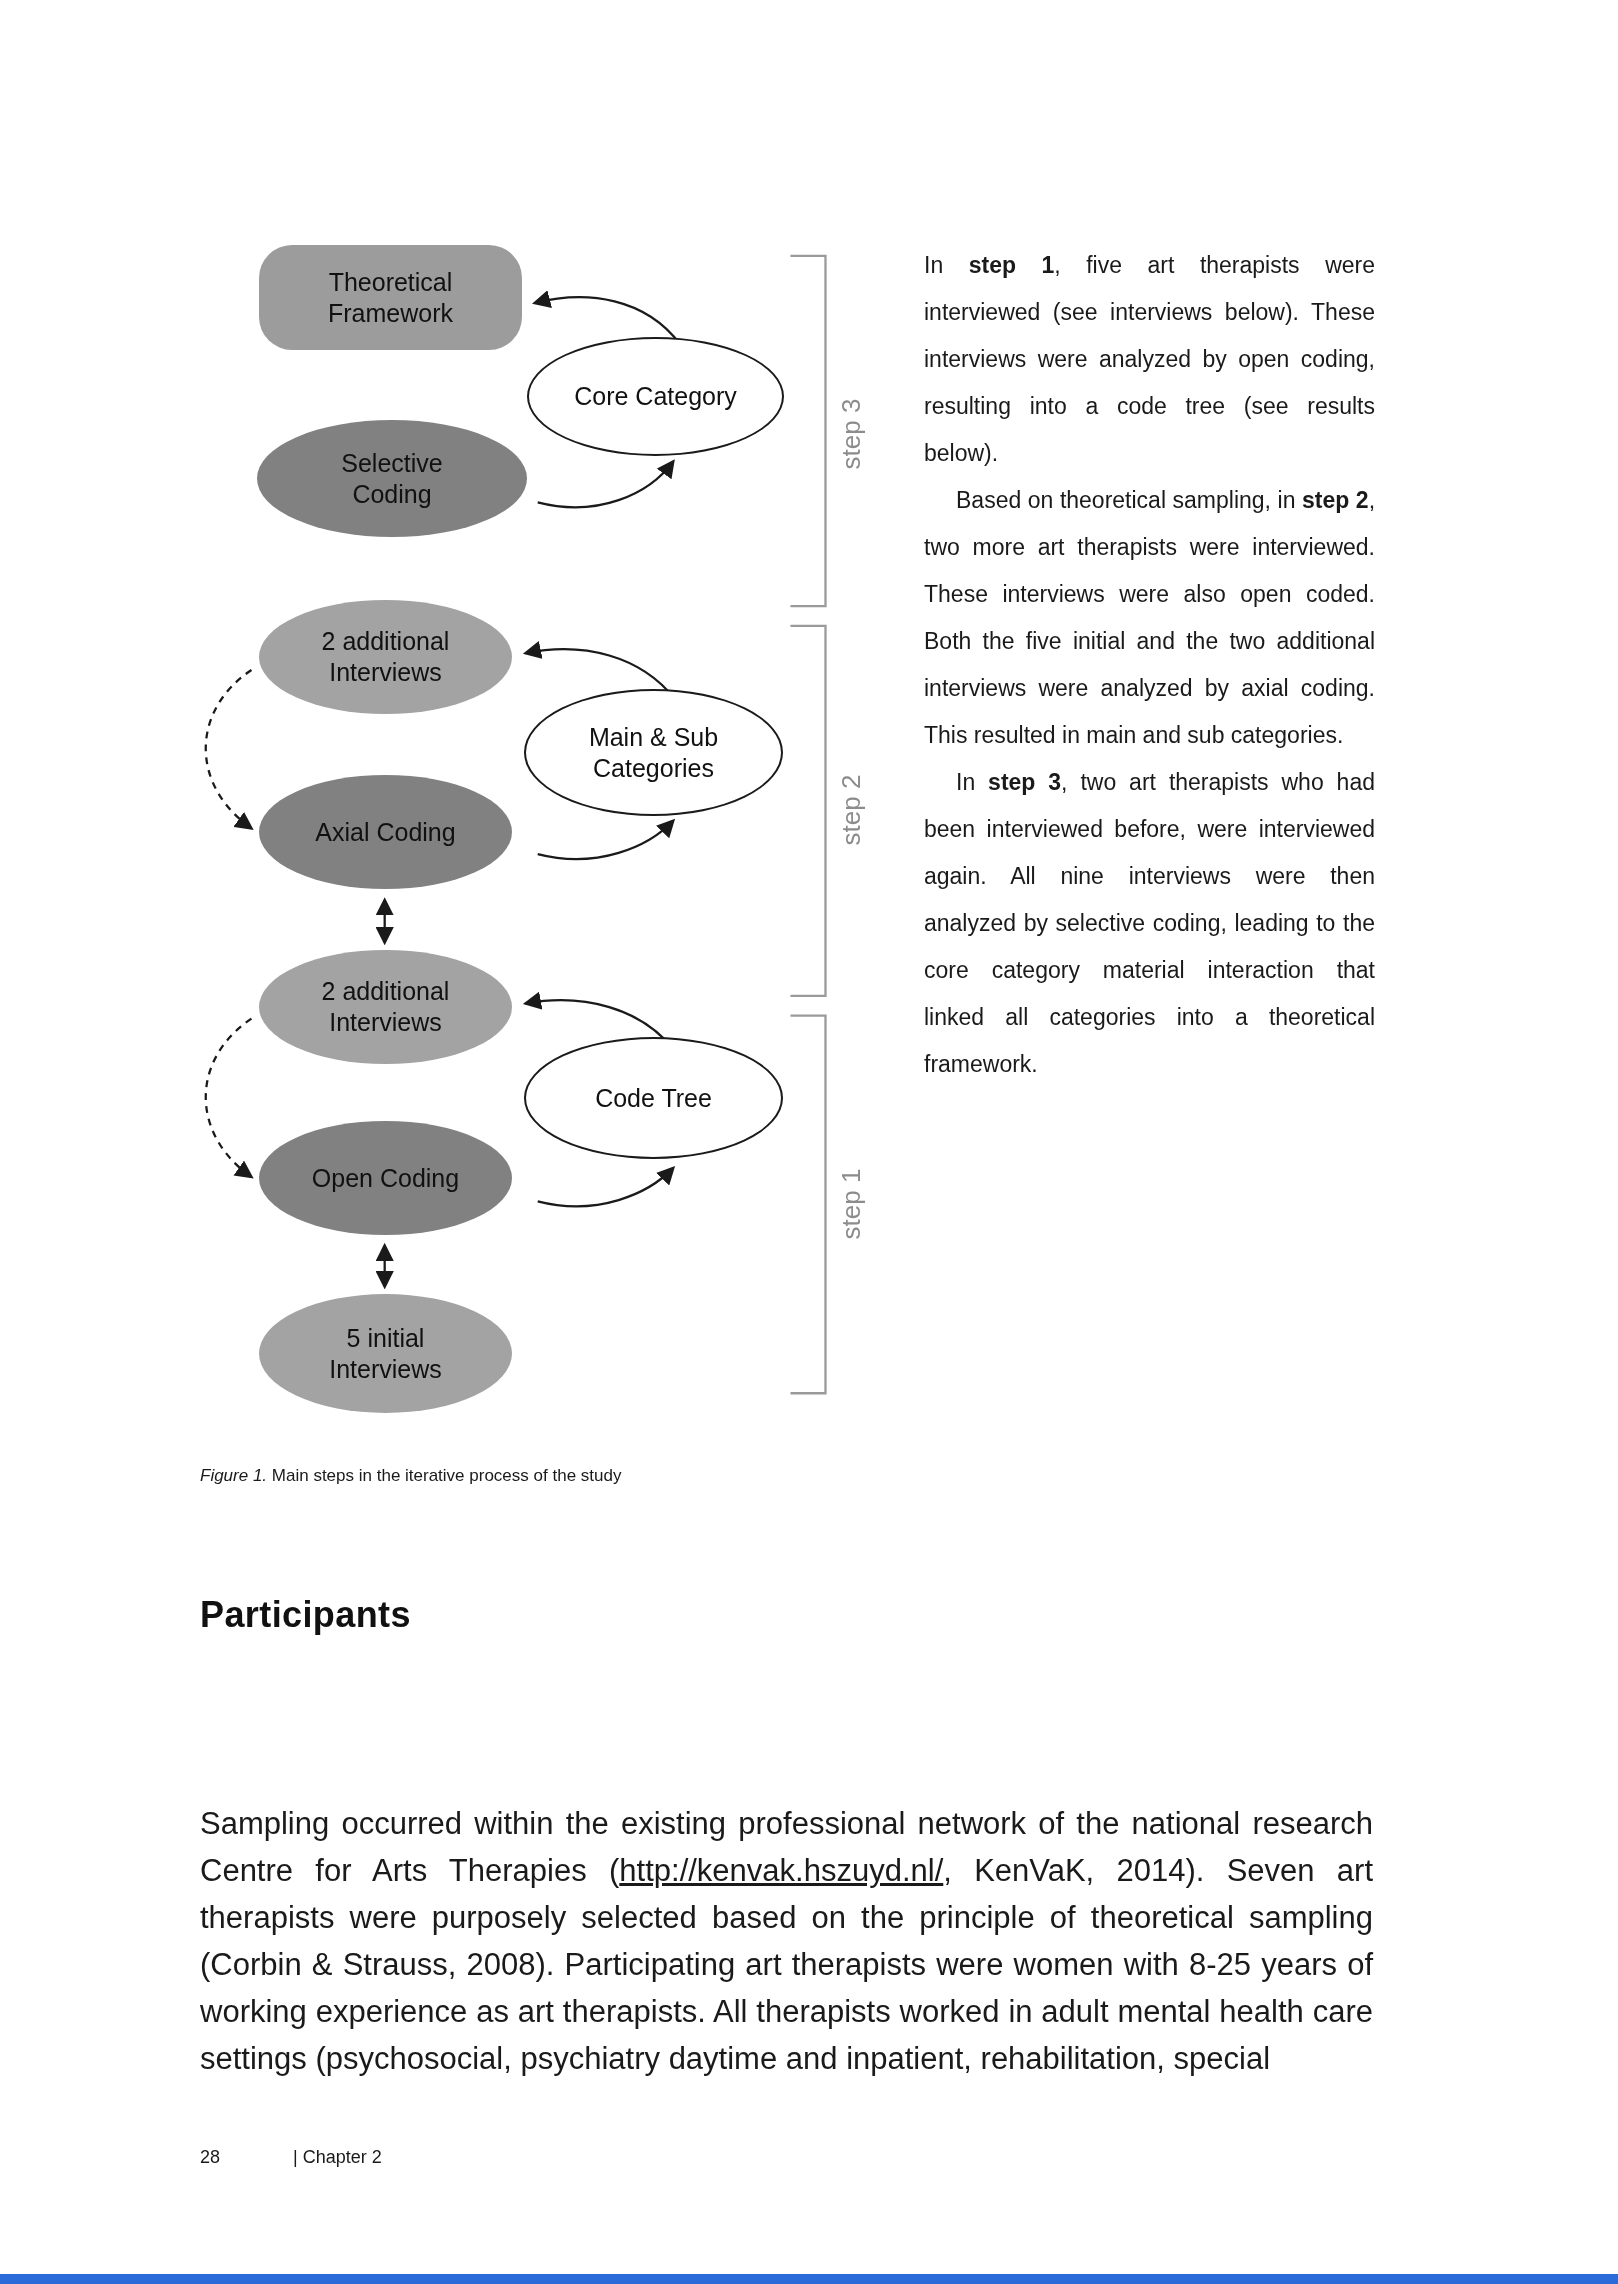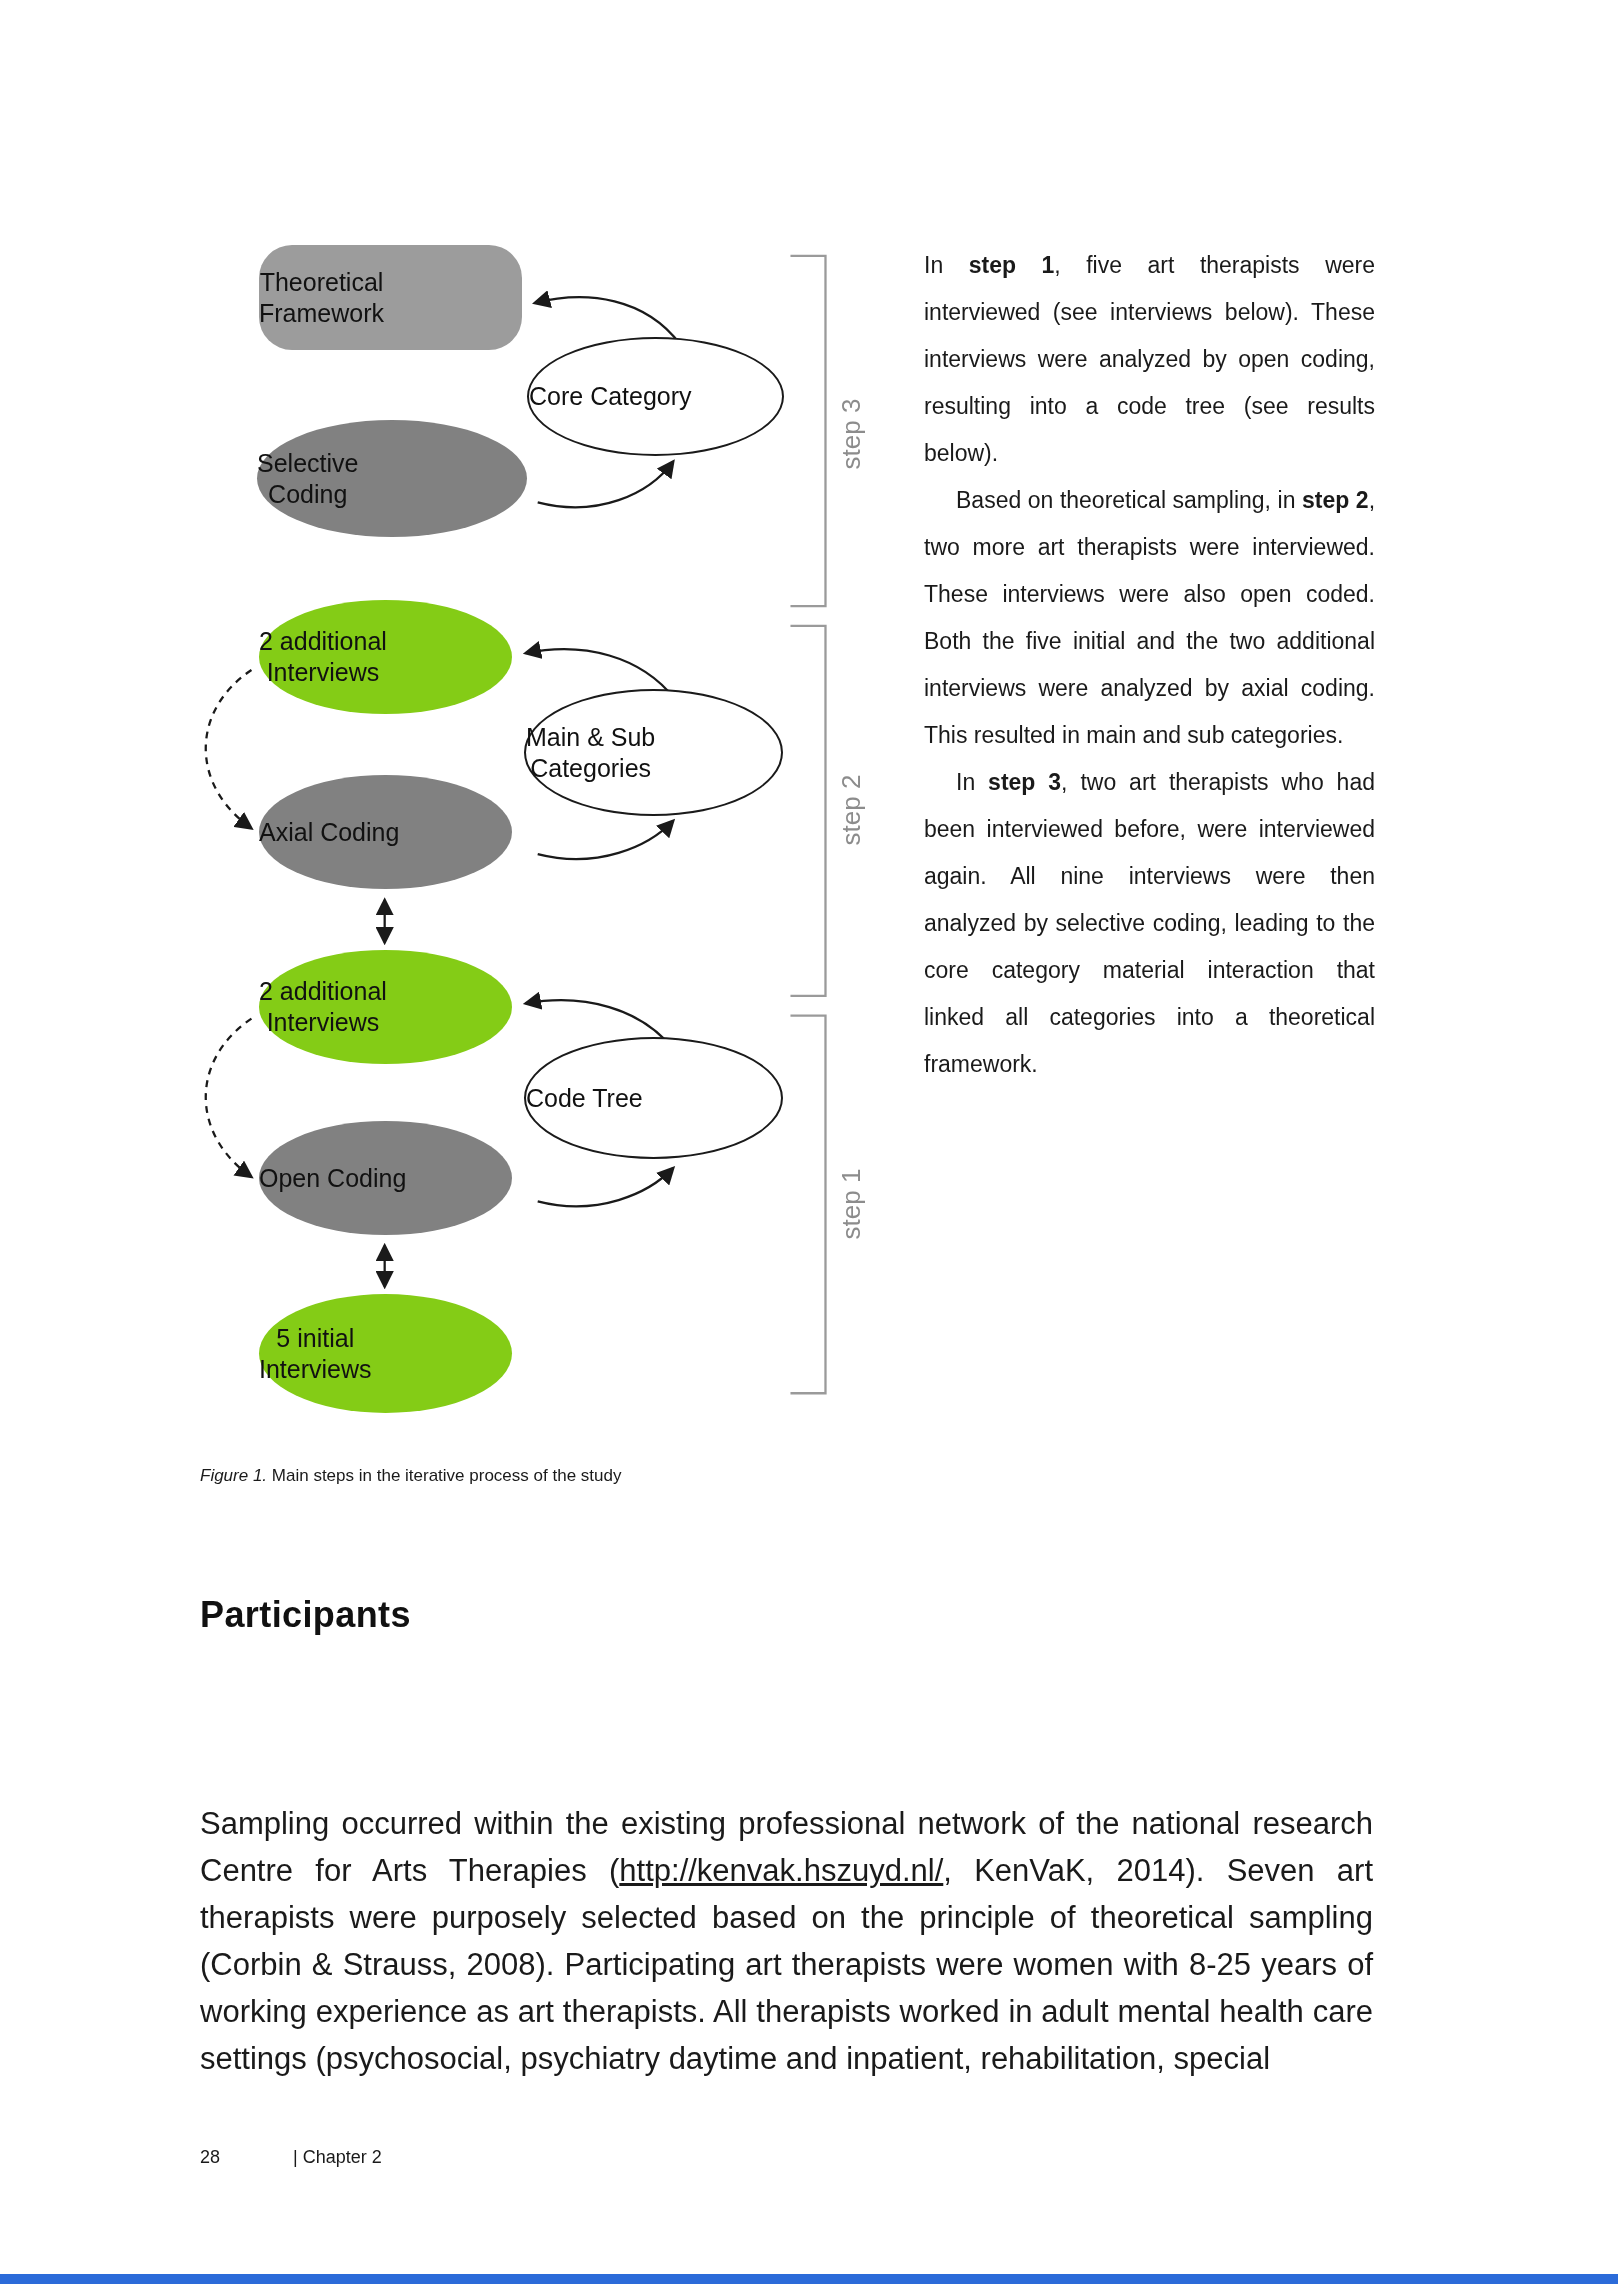--- a/index.html
+++ b/index.html
@@ -1,26 +1,26 @@
 <!DOCTYPE html>
 <html style="font-size:12px"><head>
 <meta charset="utf-8">
 <style>
   * { margin:0; padding:0; box-sizing:border-box; }
   html,body { background:#ffffff; }
   body { font-family:"Liberation Sans", sans-serif; color:#1a1a1a; }
   .page { position:relative; width:1619px; height:2284px; background:#ffffff; overflow:hidden; }
 
   
-  .node { position:absolute; display:flex; align-items:center; 
+  .node { position:absolute; display:flex; align-items:center; justify-content:center;
           text-align:center; font-size:25px; line-height:31px; color:#111111; }
   .node span { white-space:pre-line; }
   .ellipse { border-radius:50%; }
   .stadium { border-radius:33px; }
-  .fill-light  { background:#84cc16; }
+  .fill-light  { background:#a3a3a3; }
   .fill-medium { background:#9c9c9c; }
   .fill-dark   { background:#818181; }
   .outline     { background:#ffffff; border:2.3px solid #1a1a1a; }
 
   svg.connectors { position:absolute; left:0; top:0; pointer-events:none; }
 
   .step-label { position:absolute; color:#8c8c8c; font-size:26px; white-space:nowrap;
                 transform:translate(-50%,-50%) rotate(-90deg); }
 
   

